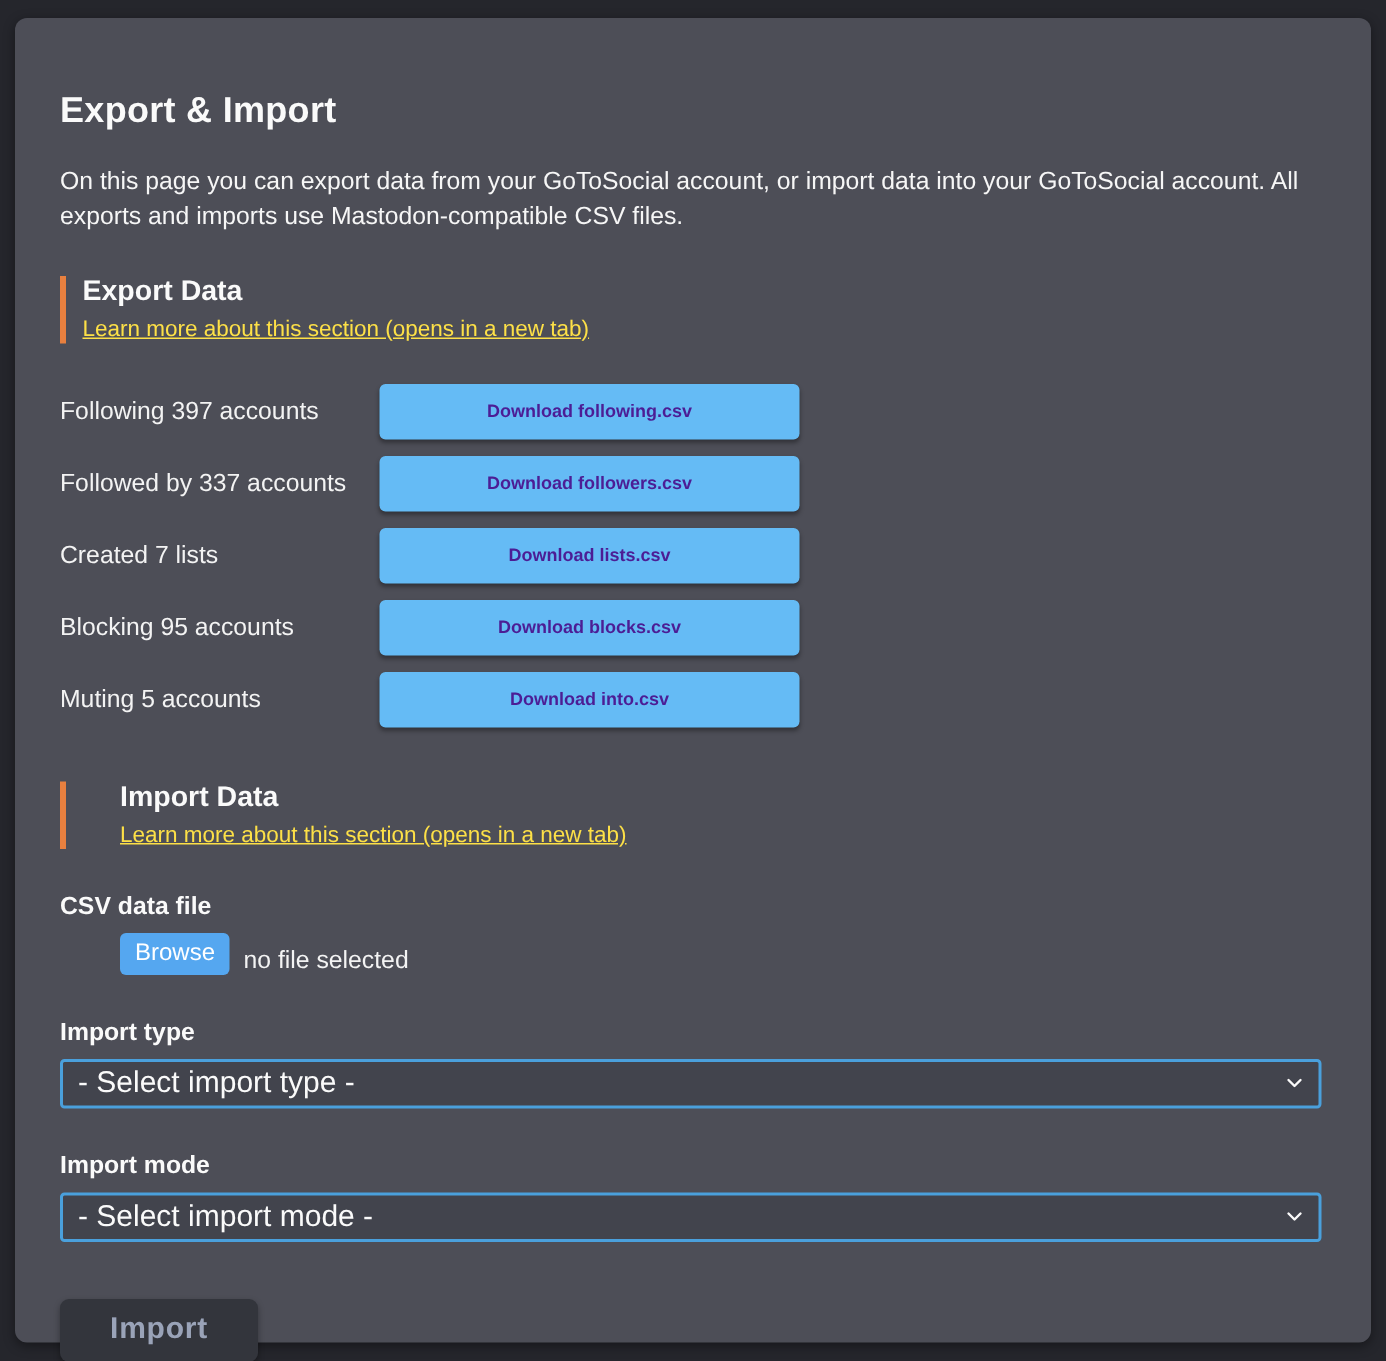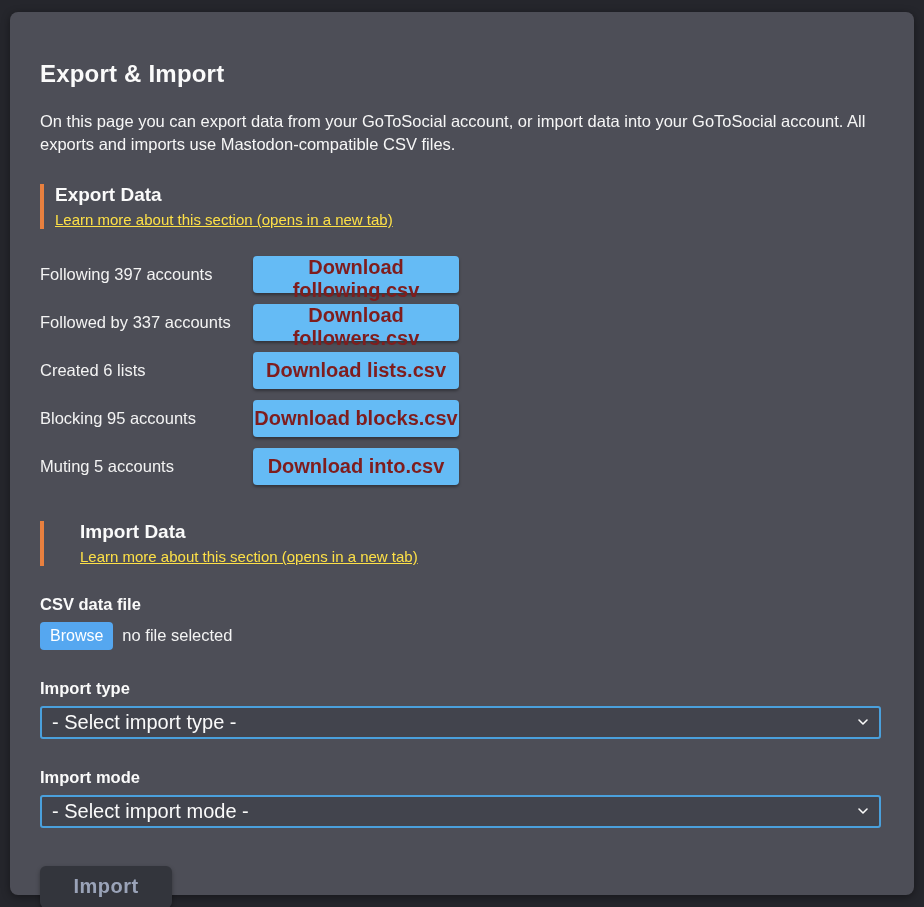--- a/index.html
+++ b/index.html
@@ -54,46 +54,47 @@
     display: flex;
     align-items: center;
     margin-bottom: 11px;
   }
   .export-row .row-label {
     width: 213px;
     font-size: 16.5px;
     color: #f3f3f3;
   }
   .download-btn {
-    width: 206px;
+    width: 280px;
     height: 37px;
     background: #65bbf5;
-    color: #7f1d1d;
+    color: #4c1d95;
     font-family: inherit;
-    font-size: 20px;
+    font-size: 12px;
     font-weight: bold;
     border: none;
     border-radius: 4px;
     cursor: pointer;
     box-shadow: 0 2px 3px rgba(0,0,0,0.35);
   }
   .import-section-head { margin-top: 36px; padding-left: 36px; }
   .field-label {
     display: block;
     font-size: 16.5px;
     font-weight: bold;
     color: #fafafa;
     margin-bottom: 8px;
     margin-top: 29px;
   }
   .file-row {
     display: flex;
-    align-items: center;
+    align-items: flex-end;
     gap: 9px;
     margin-bottom: 23px;
+    margin-left: 40px;
   }
   .browse-btn {
     background: #55a7f0;
     color: #ffffff;
     font-family: inherit;
     font-size: 16px;
     border: none;
     border-radius: 4px;
     padding: 5px 10px;
     cursor: pointer;
@@ -153,21 +154,21 @@
 
   <div class="export-row">
     <span class="row-label">Following 397 accounts</span>
     <button class="download-btn">Download following.csv</button>
   </div>
   <div class="export-row">
     <span class="row-label">Followed by 337 accounts</span>
     <button class="download-btn">Download followers.csv</button>
   </div>
   <div class="export-row">
-    <span class="row-label">Created 6 lists</span>
+    <span class="row-label">Created 7 lists</span>
     <button class="download-btn">Download lists.csv</button>
   </div>
   <div class="export-row">
     <span class="row-label">Blocking 95 accounts</span>
     <button class="download-btn">Download blocks.csv</button>
   </div>
   <div class="export-row">
     <span class="row-label">Muting 5 accounts</span>
     <button class="download-btn">Download into.csv</button>
   </div>

